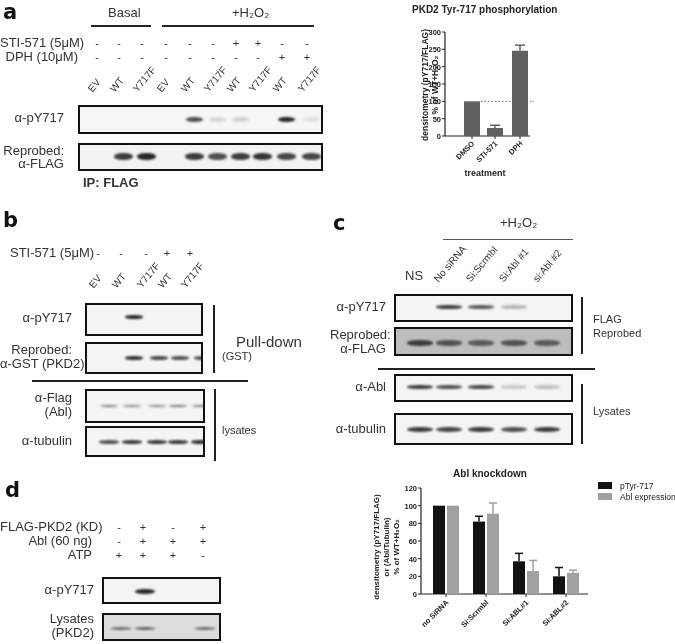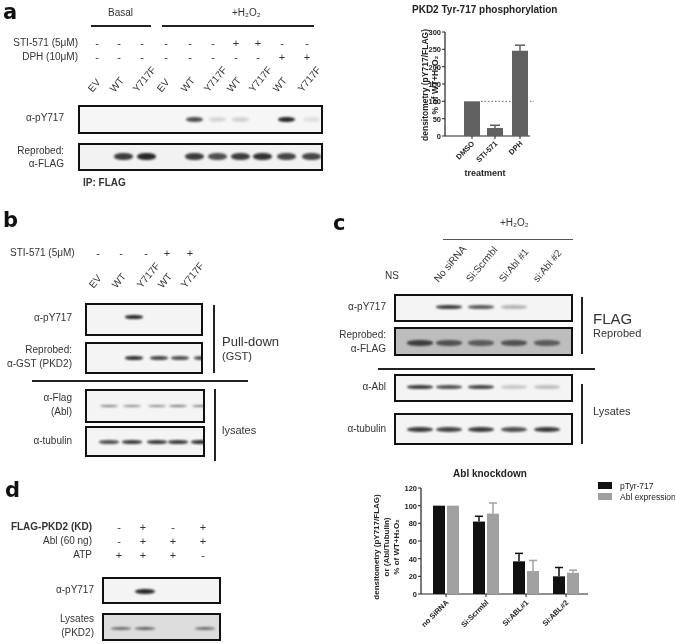--- a/index.html
+++ b/index.html
@@ -1,19 +1,19 @@
 <!DOCTYPE html>
 <html><head>
 <meta charset="utf-8">
 <style>
   html,body{margin:0;padding:0;background:#fff;}
   body{width:675px;height:644px;position:relative;overflow:hidden;font-family:"Liberation Sans",sans-serif;color:#222;}
   .abs{position:absolute;}
   .plabel{position:absolute;font-family:"DejaVu Sans",sans-serif;font-weight:bold;font-size:21px;line-height:21px;color:#111;}
-  .txt{position:absolute;font-size:10px;line-height:12px;color:#333;white-space:nowrap;}
+  .txt{position:absolute;font-size:13px;line-height:12px;color:#333;white-space:nowrap;}
   .r{text-align:right;}
   .sign{position:absolute;font-size:11px;width:10px;text-align:center;color:#333;line-height:12px;}
   .lane{position:absolute;font-size:10px;color:#333;transform-origin:left bottom;transform:rotate(-50deg);white-space:nowrap;line-height:10px;}
   .hline{position:absolute;height:2px;background:#222;}
   .thin{position:absolute;height:1px;background:#555;}
   .vline{position:absolute;width:2px;background:#222;}
   .blot{position:absolute;border:2px solid #111;box-sizing:border-box;background:#f4f4f4;overflow:hidden;}
   .band{position:absolute;border-radius:45%;filter:blur(0.8px);}
   svg text{font-family:"Liberation Sans",sans-serif;}
 </style>
@@ -168,29 +168,29 @@
   </div>
 <div class="blot" id="blot-b4" style="left:85px;top:426px;width:120px;height:31px;">
     <div class="band" style="left:12px;top:12px;width:20px;height:4px;background:rgb(80,80,80);"></div>
     <div class="band" style="left:35px;top:12px;width:20px;height:4px;background:rgb(60,60,60);"></div>
     <div class="band" style="left:60px;top:12px;width:20px;height:4px;background:rgb(60,60,60);"></div>
     <div class="band" style="left:81px;top:12px;width:20px;height:4px;background:rgb(60,60,60);"></div>
     <div class="band" style="left:104px;top:12px;width:20px;height:4px;background:rgb(50,50,50);"></div>
   </div>
 <div class="vline" style="left:213px;top:305px;height:68px;"></div>
 <div class="vline" style="left:214px;top:389px;height:72px;"></div>
-<div class="txt" style="left:222px;top:336px;font-size:13px;">Pull-down</div>
+<div class="txt" style="left:236px;top:336px;font-size:15px;">Pull-down</div>
 <div class="txt" style="left:222px;top:350px;font-size:11px;">(GST)</div>
 <div class="txt" style="left:222px;top:424px;font-size:11px;">lysates</div>
 
 <div class="plabel" style="left:333px;top:213px;">c</div>
 <div class="txt" style="left:500px;top:217px;">+H₂O₂</div>
 <div class="thin" style="left:443px;top:239px;width:130px;"></div>
 <div id="c-lanes">
-    <div class="txt" style="left:385px;top:270px;">NS</div>
+    <div class="txt" style="left:405px;top:270px;">NS</div>
     <div class="lane" style="left:440px;top:274px;">No siRNA</div>
     <div class="lane" style="left:472px;top:274px;">Si:Scrmbl</div>
     <div class="lane" style="left:505px;top:274px;">Si:Abl #1</div>
     <div class="lane" style="left:539px;top:274px;">si:Abl #2</div>
   </div>
 
 <div class="txt r" style="left:330px;width:56px;top:301px;">α-pY717</div>
 <div class="txt r" style="left:330px;width:56px;top:329px;">Reprobed:</div>
 <div class="txt r" style="left:330px;width:56px;top:343px;">α-FLAG</div>
 <div class="txt r" style="left:330px;width:56px;top:381px;">α-Abl</div>
@@ -218,21 +218,21 @@
   </div>
 <div class="blot" id="blot-c4" style="left:394px;top:413px;width:179px;height:32px;">
     <div class="band" style="left:11px;top:12px;width:26px;height:5px;background:rgb(60,60,60);"></div>
     <div class="band" style="left:40px;top:12px;width:26px;height:5px;background:rgb(70,70,70);"></div>
     <div class="band" style="left:72px;top:12px;width:26px;height:5px;background:rgb(60,60,60);"></div>
     <div class="band" style="left:105px;top:12px;width:26px;height:5px;background:rgb(80,80,80);"></div>
     <div class="band" style="left:138px;top:12px;width:26px;height:5px;background:rgb(60,60,60);"></div>
   </div>
 <div class="vline" style="left:581px;top:297px;height:57px;"></div>
 <div class="vline" style="left:581px;top:384px;height:60px;"></div>
-<div class="txt" style="left:593px;top:313px;font-size:15px;">FLAG</div>
+<div class="txt" style="left:593px;top:313px;font-size:11px;">FLAG</div>
 <div class="txt" style="left:593px;top:327px;font-size:11px;">Reprobed</div>
 <div class="txt" style="left:593px;top:405px;font-size:11px;">Lysates</div>
 
 <svg class="abs" style="left:330px;top:460px;" width="345" height="184">
   <text x="160" y="17" text-anchor="middle" font-size="10" font-weight="bold" fill="#222">Abl knockdown</text>
   <g id="cc-axes">
       <line x1="91" y1="28" x2="91" y2="134" stroke="#222" stroke-width="1.2"></line>
       <line x1="91" y1="134" x2="258" y2="134" stroke="#222" stroke-width="1.2"></line>
       <line x1="88" y1="134" x2="91" y2="134" stroke="#222"></line>
       <text x="87" y="137" text-anchor="end" font-size="7.5" font-weight="bold" fill="#222">0</text>
@@ -284,21 +284,21 @@
   <text transform="translate(69,87) rotate(-90)" text-anchor="middle" font-size="8" font-weight="bold" fill="#222">% of WT+H₂O₂</text>
   <g>
     <rect x="268" y="22" width="14" height="7" fill="#111"></rect>
     <text x="290" y="29" font-size="8.5" fill="#222">pTyr-717</text>
     <rect x="268" y="33" width="14" height="7" fill="#a0a0a0"></rect>
     <text x="290" y="40" font-size="8.5" fill="#222">Abl expression</text>
   </g>
 </svg>
 
 <div class="plabel" style="left:5px;top:480px;">d</div>
-<div class="txt r" style="left:0;width:92px;top:521px;font-weight:bold;">FLAG-PKD2 (KD)</div>
+<div class="txt r" style="left:0;width:92px;top:521px;">FLAG-PKD2 (KD)</div>
 <div class="txt r" style="left:0;width:92px;top:535px;">Abl (60 ng)</div>
 <div class="txt r" style="left:0;width:92px;top:549px;">ATP</div>
 <div id="d-signs">
     <div class="sign" style="left:114px;top:521px;">-</div>
     <div class="sign" style="left:138px;top:521px;">+</div>
     <div class="sign" style="left:168px;top:521px;">-</div>
     <div class="sign" style="left:198px;top:521px;">+</div>
     <div class="sign" style="left:114px;top:535px;">-</div>
     <div class="sign" style="left:138px;top:535px;">+</div>
     <div class="sign" style="left:168px;top:535px;">+</div>

